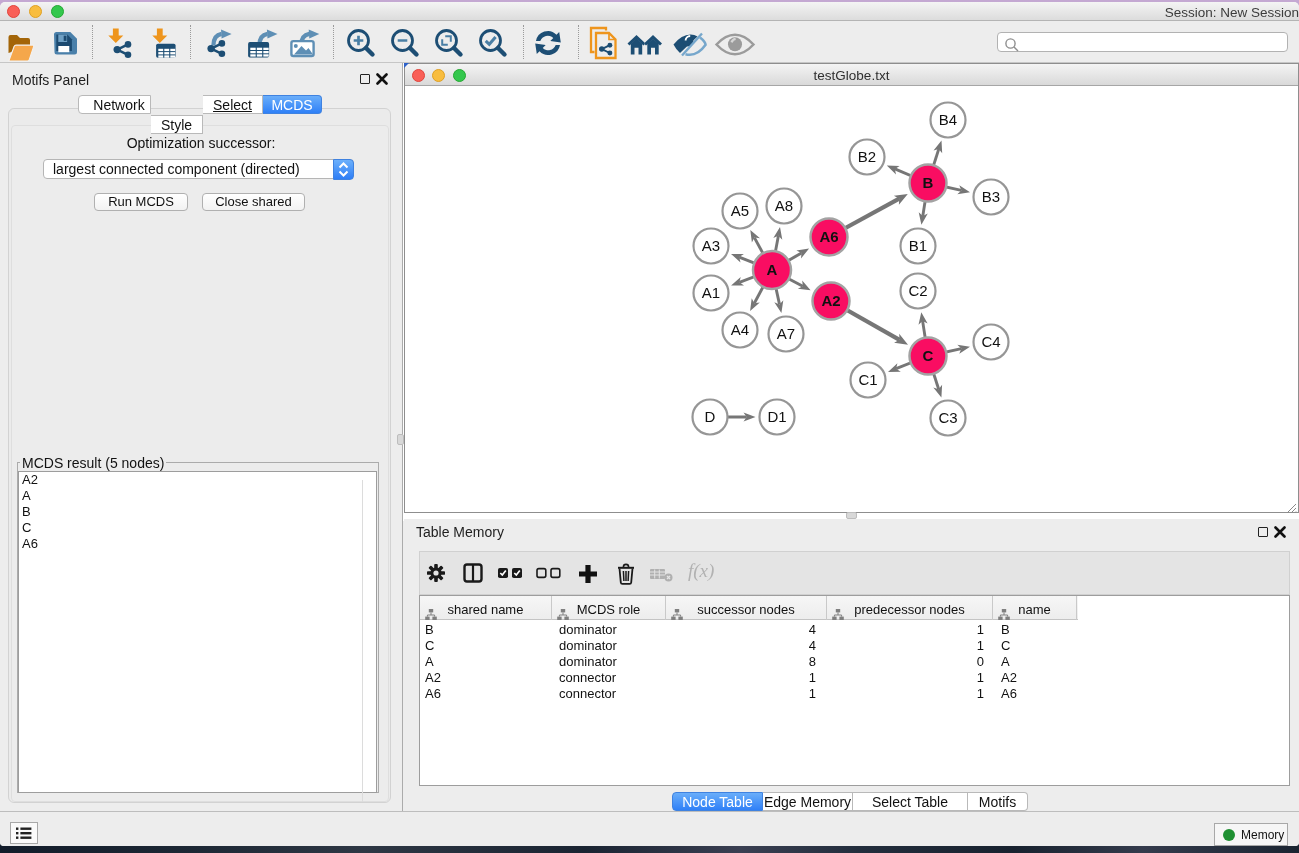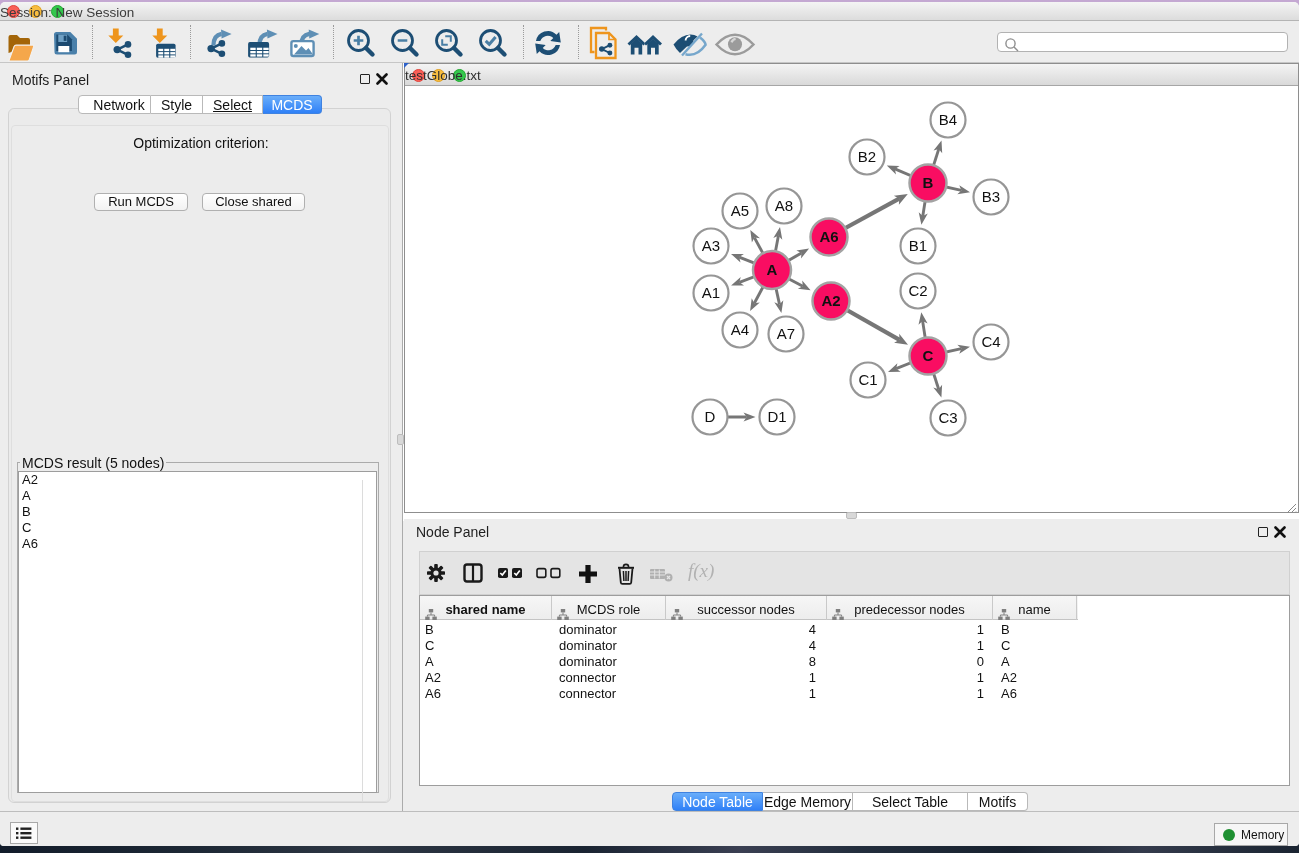--- a/index.html
+++ b/index.html
@@ -5,21 +5,21 @@
 * { margin:0; padding:0; box-sizing:border-box; }
 html,body { width:1299px; height:853px; overflow:hidden; font-family:"Liberation Sans", sans-serif; }
 body { position:relative; background:#1c2634; }
 #wallpaper-top { position:absolute; left:0; top:0; width:1299px; height:10px; background:#c4a8d2; }
 #wallpaper-bottom { position:absolute; left:0; top:846px; width:1299px; height:10px;
   background:linear-gradient(90deg,#121c2a 0%,#1d2835 15%,#2e3744 28%,#1a2432 45%,#3a3f52 57%,#232e3d 66%,#18222f 78%,#343b4c 88%,#1a2431 100%); }
 #app { position:absolute; left:0; top:2px; width:1299px; height:844px; background:#ededed; border-radius:5px 5px 4px 4px; overflow:hidden; }
 
 #titlebar { position:absolute; left:0; top:0; width:1299px; height:19px;
   background:linear-gradient(#f4f4f4,#dcdcdc); border-bottom:1px solid #b4b4b4; border-radius:5px 5px 0 0; }
-#titlebar .title { position:absolute; left:0; right:0; top:2.5px; text-align:left; font-size:13.5px; color:#3c3c3c; }
+#titlebar .title { position:absolute; left:0; right:0; top:2.5px; text-align:right; font-size:13.5px; color:#3c3c3c; }
 .tl { position:absolute; width:13px; height:13px; border-radius:50%; top:3px; }
 #tl-r { left:7px;  background:#f95f57; border:1px solid #e0443c; }
 #tl-y { left:28.5px; background:#f8bd3f; border:1px solid #dfa023; }
 #tl-g { left:50.5px; background:#34c74d; border:1px solid #24a832; }
 
 #toolbar { position:absolute; left:0; top:19px; width:1299px; height:42px; background:#ededed; border-bottom:1px solid #c6c6c6; }
 .tbsep { position:absolute; top:4px; height:34px; width:0; border-left:1px dotted #9a9a9a; }
 .tbicon { position:absolute; top:0; }
 #searchbox { position:absolute; left:997px; top:11px; width:291px; height:20px; background:#fff; border:1px solid #b2b2b2; border-radius:4px; }
 
@@ -44,21 +44,21 @@
 
 #grp { position:absolute; left:17px; top:399px; width:362px; height:331px; border:1px solid #ababab; }
 #grp-label { position:absolute; left:2px; top:-8px; font-size:14px; color:#111; background:#ececec; padding:0 2px; }
 #grp-list { position:absolute; left:0px; top:8px; width:359px; height:322px; background:#fff; border:1px solid #9d9d9d; }
 #grp-list .item { font-size:13px; color:#111; height:16px; line-height:16px; padding-left:3px; }
 #grp-sb { position:absolute; right:13px; top:8px; width:1px; height:322px; background:#dcdcdc; }
 
 #desktop { position:absolute; left:403px; top:61px; width:896px; height:458px; background:#ffffff; }
 #netwin { position:absolute; left:1px; top:0px; width:895px; height:450px; background:#fff; border:1px solid #8e8e8e; }
 #netwin-title { position:absolute; left:0; top:0; width:100%; height:22px; background:linear-gradient(#f4f4f4,#d9d9d9); border-bottom:1px solid #a6a6a6; }
-#netwin-title .t { position:absolute; left:0; right:0; top:4px; text-align:left; font-size:13.5px; color:#2f2f2f; }
+#netwin-title .t { position:absolute; left:0; right:0; top:4px; text-align:center; font-size:13.5px; color:#2f2f2f; }
 #netwin .tl { top:5px; }
 #nw-r { left:7px; background:#f95f57; border:1px solid #e0443c; }
 #nw-y { left:27px; background:#f8bd3f; border:1px solid #dfa023; }
 #nw-g { left:48px; background:#34c74d; border:1px solid #24a832; }
 #corner-blue { position:absolute; left:-1px; top:-1px; width:0; height:0; border-top:5px solid #2e62c9; border-right:5px solid transparent; }
 #graph { position:absolute; left:0; top:22px; }
 #grip { position:absolute; right:1px; bottom:1px; width:11px; height:11px; }
 
 #split-v { position:absolute; left:397px; top:432px; width:7px; height:11px; background:#d8d8d8; border:1px solid #bdbdbd; border-radius:2px; }
 #split-h { position:absolute; left:846px; top:510px; width:11px; height:7px; background:#d8d8d8; border:1px solid #bdbdbd; border-radius:2px; }
@@ -258,25 +258,31 @@
         </svg>
       </div>
   </div>
   <div id="controlpanel">
     <div id="cp-title">Motifs Panel</div>
     <div id="cp-panel">
         <div id="cp-inner"></div>
       </div>
     <div class="tabrow" id="cp-tabs">
       <div class="tab first" style="width:73px;padding-left:9px;">Network</div>
-        <div class="tab" style="width:52px;">Style</div>
+        <div class="tab" style="width:52px;margin-top:20px;">Style</div>
         <div class="tab" style="width:60px;text-decoration:underline;">Select</div>
         <div class="tab sel last" style="width:59px;">MCDS</div>
     </div>
-    <div id="opt-label">Optimization criterion:</div>
+    <div id="opt-label">Optimization successor:</div>
+    <div id="combo">largest connected component (directed)<div class="stepper">
+          <svg width="19" height="19" viewBox="0 0 19 19" style="position:absolute;left:0;top:0;">
+            <path d="M5.5 7.5 L9.5 3.5 L13.5 7.5" fill="none" stroke="#fff" stroke-width="2"></path>
+            <path d="M5.5 11.5 L9.5 15.5 L13.5 11.5" fill="none" stroke="#fff" stroke-width="2"></path>
+          </svg>
+        </div></div>
     <div class="btn" id="btn-run">Run MCDS</div>
     <div class="btn" id="btn-close">Close shared</div>
     <div id="grp">
       <div id="grp-list">
         <div class="item">A2</div>
           <div class="item">A</div>
           <div class="item">B</div>
           <div class="item">C</div>
           <div class="item">A6</div>
         <div id="grp-sb"></div>
@@ -380,21 +386,21 @@
 <text x="523" y="275" font-family="Liberation Sans, sans-serif" font-size="15" font-weight="bold" fill="#111" text-anchor="middle">C</text>
 </svg>
       <div id="grip"><svg width="11" height="11" viewBox="0 0 11 11">
             <path d="M10 1 L1 10 M10 5 L5 10 M10 8.5 L8.5 10" stroke="#8a8a8a" stroke-width="1"></path>
           </svg></div>
     </div>
   </div>
   <div id="split-v"></div>
   <div id="split-h"></div>
   <div id="tablepanel">
-    <div id="tp-title">Node Panel</div>
+    <div id="tp-title">Table Memory</div>
     <div id="tp-toolbar">
         <div style="position:absolute;left:3px;top:6px;width:26px;height:30px;"><svg width="26" height="30" viewBox="0 0 26 30">
             <g transform="translate(13,15)" fill="#1a1a1a">
               <rect x="-1.8" y="-9" width="3.6" height="5" rx="0.9" transform="rotate(0)"></rect>
               <rect x="-1.8" y="-9" width="3.6" height="5" rx="0.9" transform="rotate(45)"></rect>
               <rect x="-1.8" y="-9" width="3.6" height="5" rx="0.9" transform="rotate(90)"></rect>
               <rect x="-1.8" y="-9" width="3.6" height="5" rx="0.9" transform="rotate(135)"></rect>
               <rect x="-1.8" y="-9" width="3.6" height="5" rx="0.9" transform="rotate(180)"></rect>
               <rect x="-1.8" y="-9" width="3.6" height="5" rx="0.9" transform="rotate(225)"></rect>
               <rect x="-1.8" y="-9" width="3.6" height="5" rx="0.9" transform="rotate(270)"></rect>
@@ -435,21 +441,21 @@
                 <path d="M2 14 h15 M2 17 h15 M6.7 11.5 v9 M11.3 11.5 v9"></path>
               </g>
               <circle cx="20.5" cy="19.5" r="4"></circle>
               <path d="M19 18 L22 21 M22 18 L19 21" stroke="#e4e4e4" stroke-width="1.3"></path>
             </g>
           </svg></div>
         <div style="position:absolute;left:268px;top:8px;width:44px;height:30px;font-family:'Liberation Serif',serif;font-style:italic;font-size:19px;color:#b2b2b2;">f(x)</div>
       </div>
     <div id="tp-table">
         <div id="tp-header" style="width:658px;">
-<div class="hcell" style="left:0px;width:132px;font-weight:bold;"><span style="position:absolute;left:5px;top:7px;"><svg width="12" height="12" viewBox="0 0 12 12">
+<div class="hcell" style="left:0px;width:132px;"><span style="position:absolute;left:5px;top:7px;"><svg width="12" height="12" viewBox="0 0 12 12">
                 <g fill="#808080">
                   <rect x="3.8" y="0" width="4.4" height="3.4"></rect>
                   <rect x="0.2" y="7.6" width="4.4" height="3.4"></rect>
                   <rect x="7.4" y="7.6" width="4.4" height="3.4"></rect>
                 </g>
                 <g stroke="#808080" fill="none">
                   <path d="M6 3.4 V6 M2.4 7.6 V6 H9.6 V7.6"></path>
                 </g>
               </svg></span>shared name</div>
 <div class="hcell" style="left:132px;width:114px;"><span style="position:absolute;left:5px;top:7px;"><svg width="12" height="12" viewBox="0 0 12 12">

